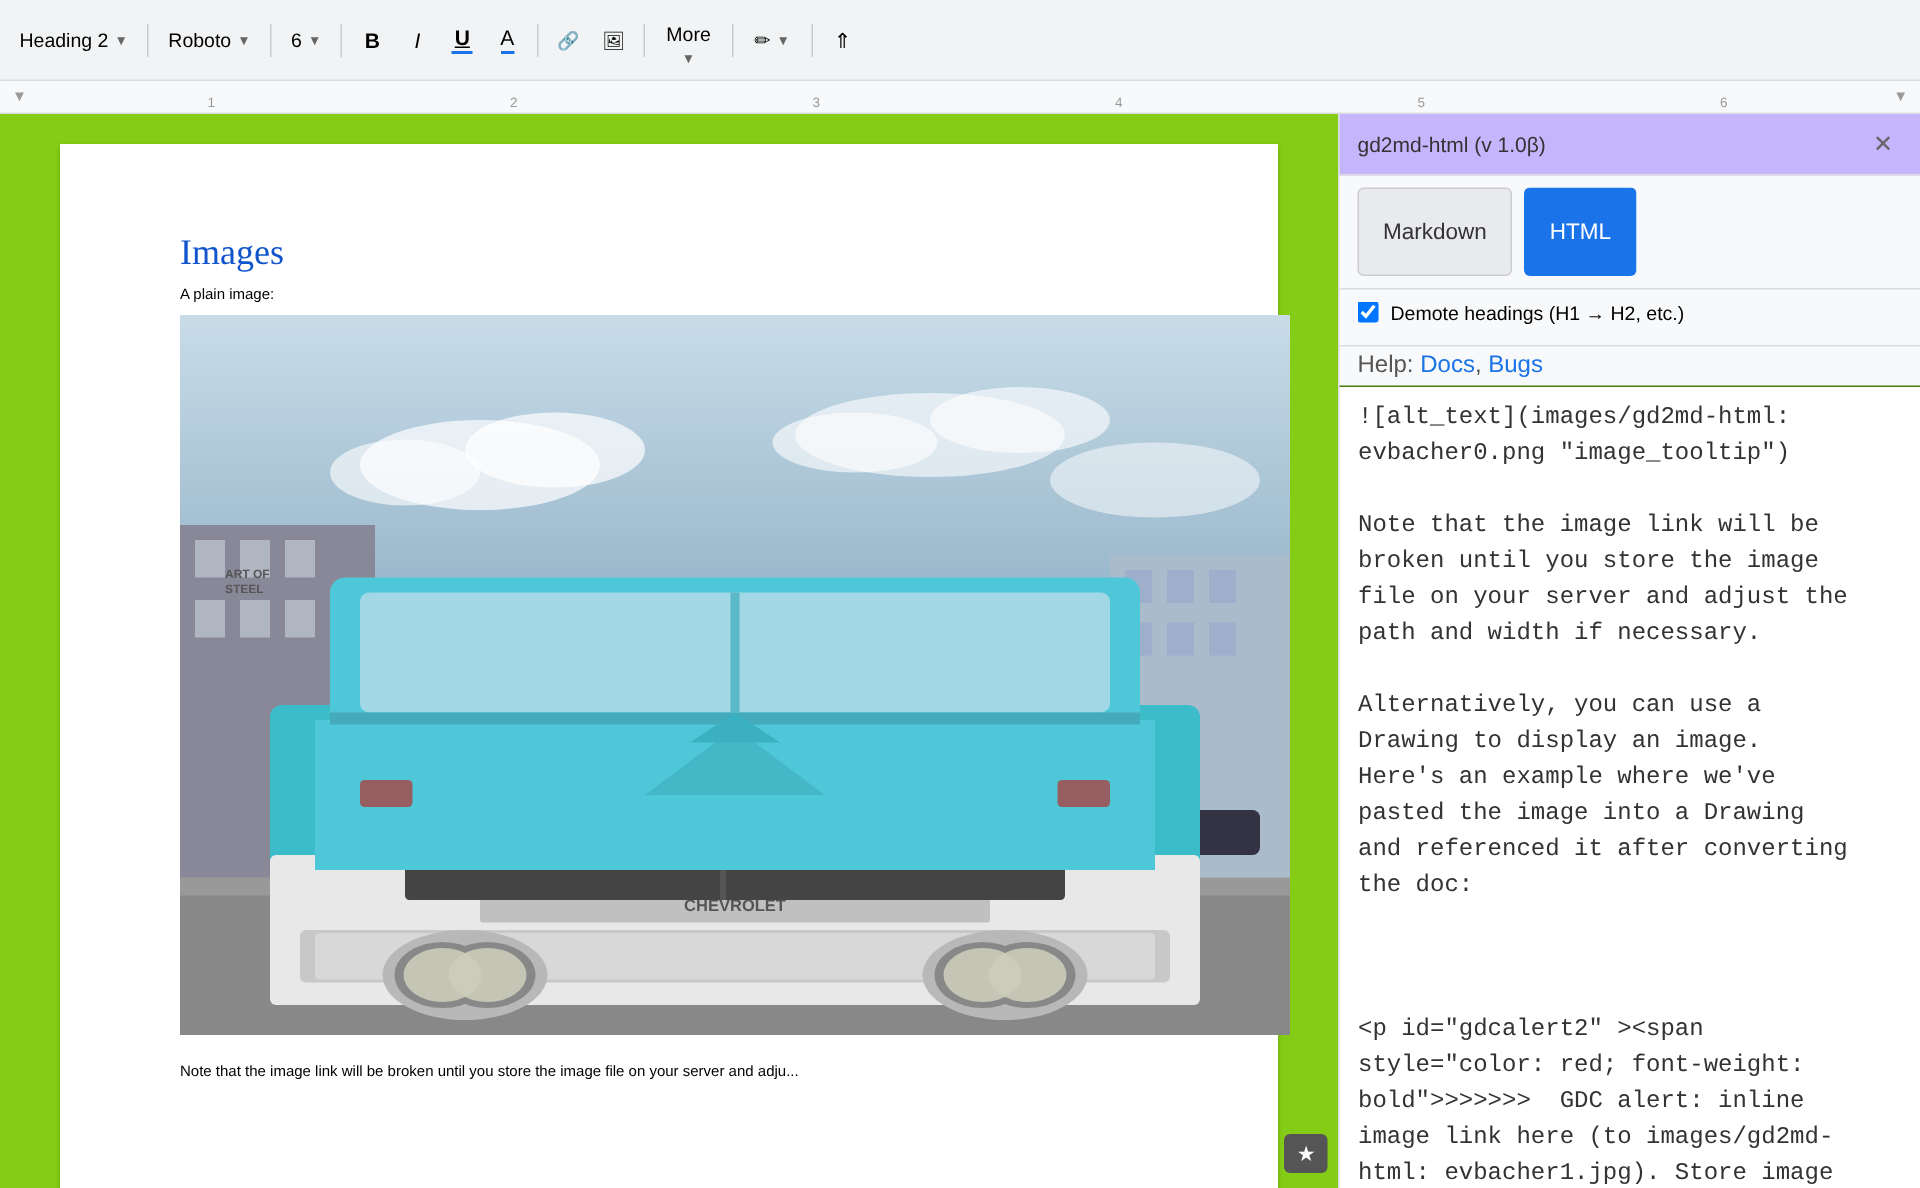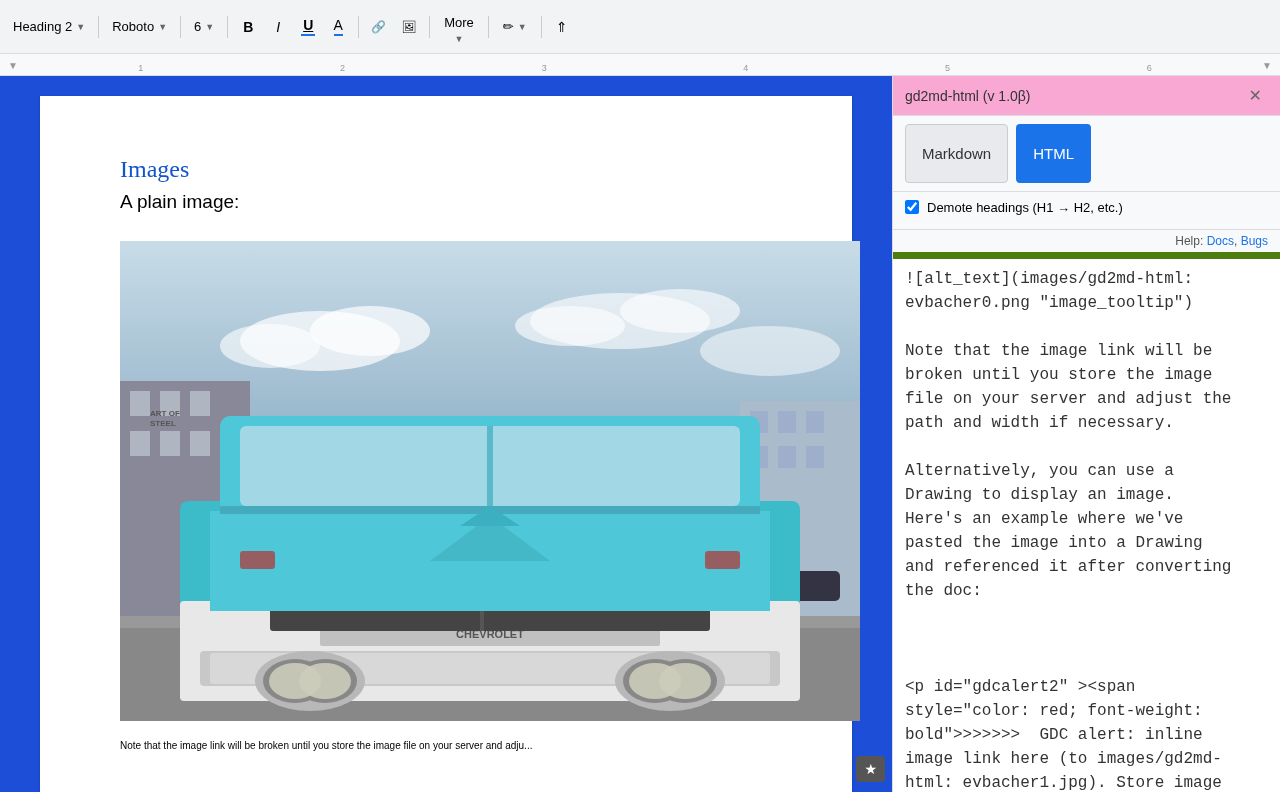--- a/index.html
+++ b/index.html
@@ -141,43 +141,43 @@
     
     #main {
       display: flex;
       flex: 1;
       overflow: hidden;
     }
 
     
     #document {
       flex: 1;
-      background: #1d4ed8;
+      background: #84cc16;
       overflow-y: auto;
       padding: 20px 40px;
     }
     #doc-inner {
       background: #fff;
       min-height: 700px;
       max-width: 816px;
       margin: 0 auto;
       padding: 60px 80px;
       box-shadow: 0 1px 3px rgba(0,0,0,0.2);
     }
     h1.doc-heading {
       color: #1155cc;
       font-size: 24px;
       font-weight: 400;
       margin-bottom: 8px;
       font-family: 'Georgia', serif;
     }
     .doc-text {
-      font-size: 19px;
+      font-size: 10px;
       color: #000;
-      margin-bottom: 28px;
+      margin-bottom: 8px;
       font-family: Arial, sans-serif;
     }
     .doc-image-container {
       margin: 8px 0 16px 0;
     }
     .bottom-note {
       font-size: 10px;
       color: #000;
       font-family: Arial, sans-serif;
       margin-top: 8px;
@@ -190,21 +190,21 @@
       border-left: 1px solid #dadce0;
       display: flex;
       flex-direction: column;
       flex-shrink: 0;
     }
     #panel-header {
       display: flex;
       align-items: center;
       justify-content: space-between;
       padding: 8px 12px;
-      background: #f9a8d4;
+      background: #c4b5fd;
       border-bottom: 1px solid #dadce0;
     }
     #panel-title {
       font-size: 14px;
       font-weight: 500;
       color: #333;
     }
     #panel-close {
       cursor: pointer;
       font-size: 16px;
@@ -244,25 +244,24 @@
       gap: 8px;
       margin-bottom: 6px;
       font-size: 13px;
     }
     .checkbox-row input[type="checkbox"] {
       width: 14px;
       height: 14px;
       cursor: pointer;
     }
     #panel-help {
-      text-align: right;
       padding: 4px 12px;
-      font-size: 12px;
+      font-size: 16px;
       color: #555;
-      border-bottom: 7px solid #4d7c0f;
+      border-bottom: 1px solid #4d7c0f;
     }
     #panel-help a {
       color: #1a73e8;
       text-decoration: none;
     }
     #panel-content {
       flex: 1;
       overflow-y: auto;
       padding: 8px 12px;
       font-family: 'Courier New', Courier, monospace;

